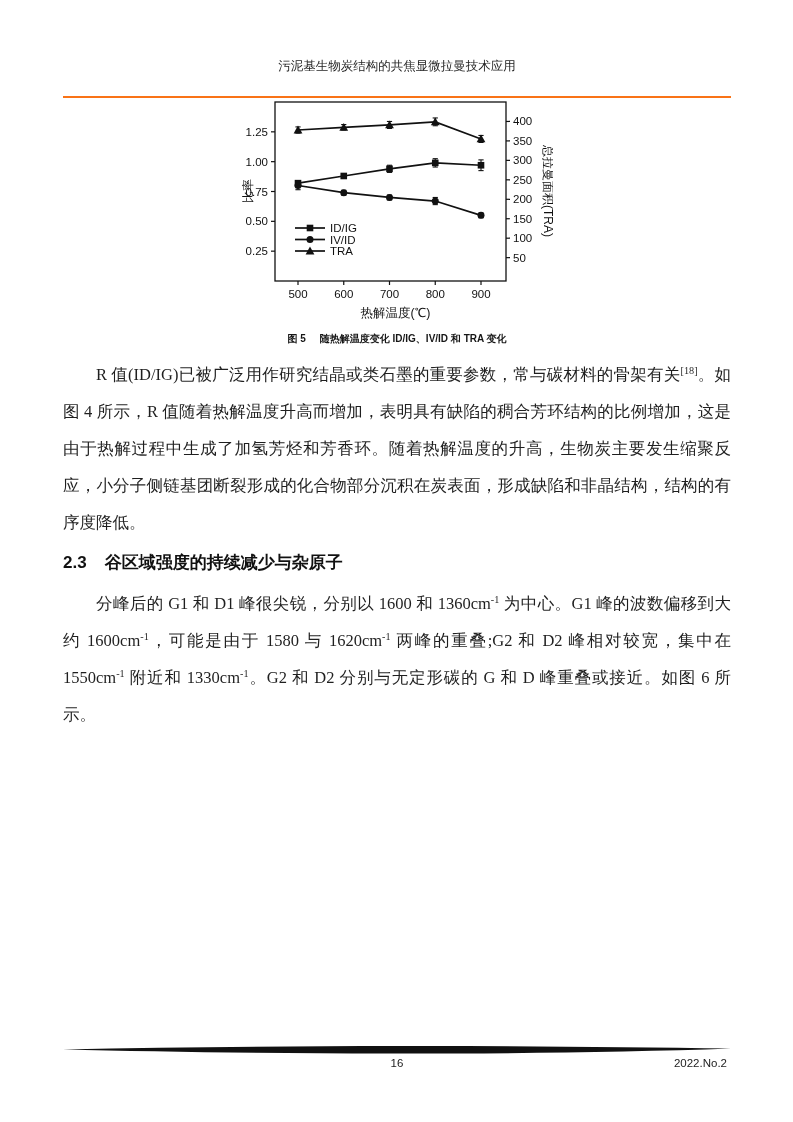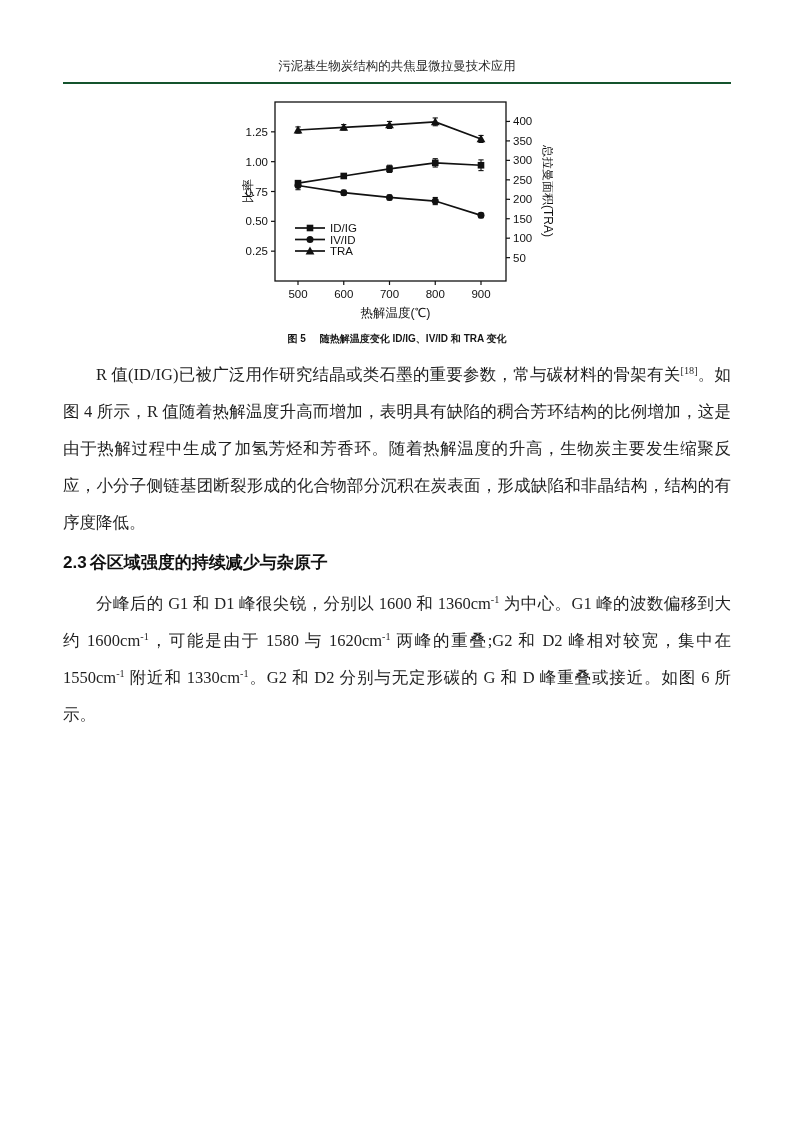--- a/index.html
+++ b/index.html
@@ -9,22 +9,22 @@
     background:#ffffff;
     margin:0 auto;
     font-family:"Liberation Serif", serif;
     color:#1f1f1f;
     overflow:hidden;
   }
   .header{
     position:absolute;top:58px;left:63px;width:668px;
     text-align:center;
     font-size:12.5px;
-    padding-bottom:7px;
-    border-bottom:2px solid #14532d;
+    padding-bottom:21px;
+    border-bottom:2px solid #f97316;
   }
   .content{
     position:absolute;top:92px;left:63px;width:668px;
   }
   p.body{
     margin:0;
     font-size:16.5px;
     line-height:37px;
     text-align:justify;
   }
@@ -51,21 +51,21 @@
   }
   figcaption .cap-label{margin-right:14px;}
   h2.section{
     margin:8px 0 0 0;
     font-family:"Liberation Sans", sans-serif;
     font-weight:700;
     font-size:17px;
     line-height:28px;
     color:#111;
   }
-  h2.section .sec-num{margin-right:3px;text-align:center;}
+  h2.section .sec-num{margin-right:18px;text-align:center;}
   .footer{
     position:absolute;left:63px;top:1045px;width:668px;
   }
   .footer-rule{display:block;}
   .footer-row{
     position:relative;
     margin-top:2px;
     font-family:"Liberation Sans", sans-serif;
     font-size:11.5px;
     color:#222;
@@ -217,14 +217,23 @@
 
 
     <h2 class="section">
       <span class="sec-num">2.3</span><span>谷区域强度的持续减少与杂原子</span>
     </h2>
 
     <p class="body indent p3"><span>分峰后的 G1 和 D1 峰很尖锐，分别以 1600 和 1360cm</span><span class="sup">-1</span><span> 为中心。G1 峰的波数偏移到大约 1600cm</span><span class="sup">-1</span><span>，可能是由于 1580 与 1620cm</span><span class="sup">-1</span><span> 两峰的重叠;G2 和 D2 峰相对较宽，集中在 1550cm</span><span class="sup">-1</span><span> 附近和 1330cm</span><span class="sup">-1</span><span>。G2 和 D2 分别与无定形碳的 G 和 D 峰重叠或接近。如图 6 所示。</span></p>
 
   </div>
 
+  <div class="footer">
+    <svg class="footer-rule" width="668" height="10" viewBox="0 0 668 10" xmlns="http://www.w3.org/2000/svg">
+      <path d="M0,4.5 C110,2.4 225,1.3 334,1.1 C450,0.9 565,2.1 668,3.6 C565,7.4 435,8.8 322,8.6 C210,8.4 92,6.7 0,4.5 Z" fill="#111"></path>
+    </svg>
+    <div class="footer-row">
+      <span class="page-num">16</span>
+      <span class="issue">2022.No.2</span>
+    </div>
+  </div>
 
 </div>
 
 </body></html>

